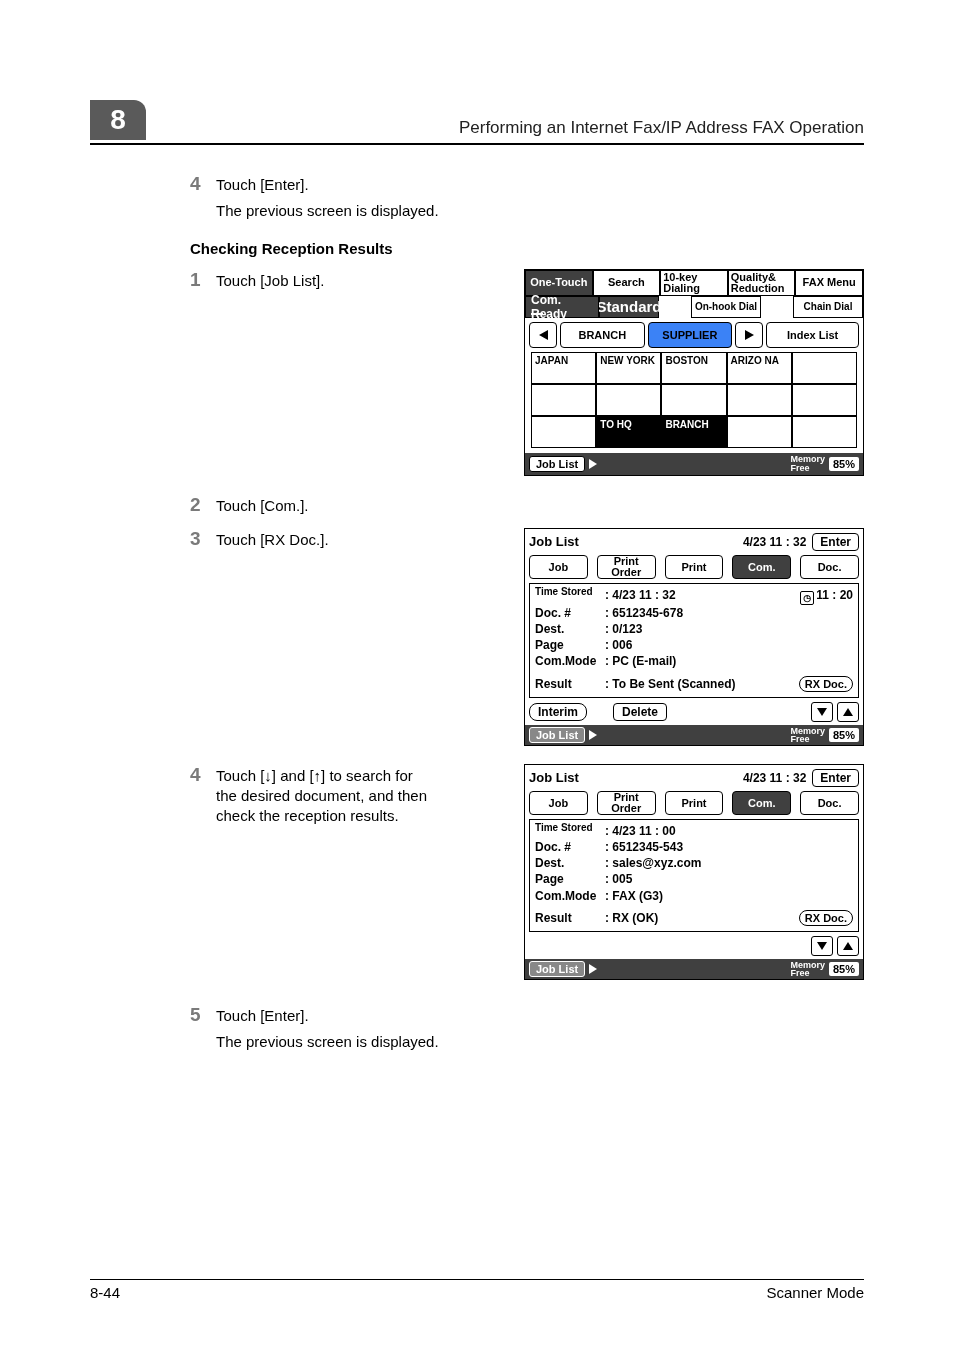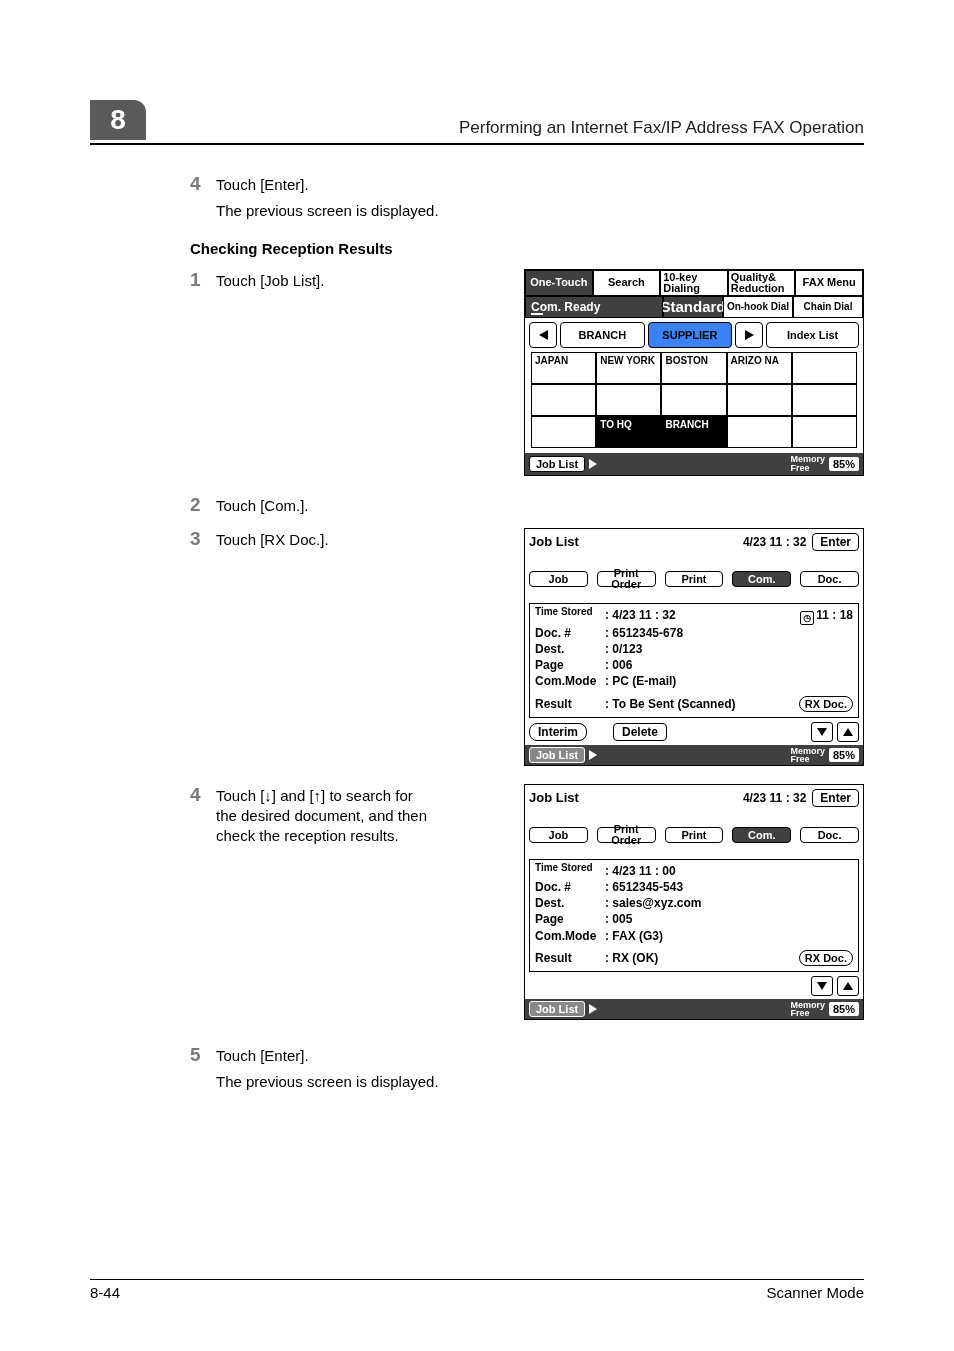--- a/index.html
+++ b/index.html
@@ -152,20 +152,21 @@
       justify-content: center;
     }
     .p1-onhook, .p1-chain {
       width: 70px;
       border: 1px solid #000;
       font-weight: bold;
       font-size: 10px;
       display: flex;
       align-items: center;
       justify-content: center;
+      margin-left: 32px;
     }
     .p1-row3 {
       display: flex;
       height: 26px;
       margin: 4px;
       gap: 3px;
     }
     .p1-btn {
       border: 1.5px solid #000;
       border-radius: 4px;
@@ -249,22 +250,22 @@
     .jl-time { margin-left: auto; font-weight: bold; font-size: 12px; margin-right:6px;}
     .jl-enter {
       border: 1.5px solid #000;
       border-radius: 4px;
       padding: 1px 7px;
       font-weight: bold;
       font-size: 12px;
     }
     .jl-tabs {
       display: flex;
-      height: 16px;
-      margin: 16px 4px;
+      height: 24px;
+      margin: 0 4px;
       gap: 9px;
     }
     .jl-tab {
       flex: 1;
       border: 1.5px solid #000;
       border-radius: 4px;
       font-weight: bold;
       font-size: 11px;
       display: flex;
       align-items: center;
@@ -487,21 +488,21 @@
         <div class="jl-tab">Print Order</div>
         <div class="jl-tab">Print</div>
         <div class="jl-tab active">Com.</div>
         <div class="jl-tab">Doc.</div>
       </div>
       <div class="jl-body">
         <div class="jl-line">
           <span class="jl-label jl-stored-lbl">Time Stored</span>
           <span>: 4/23  11 : 32</span>
           <span style="margin-left:auto;">
-            <span class="jl-recicon">◷</span><span>11 : 18</span>
+            <span class="jl-recicon">◷</span><span>11 : 20</span>
           </span>
         </div>
         <div class="jl-line">
             <span class="jl-label">Doc. #</span>
             <span>: 6512345-678</span>
           </div>
         <div class="jl-line">
             <span class="jl-label">Dest.</span>
             <span>:   0/123</span>
           </div>

